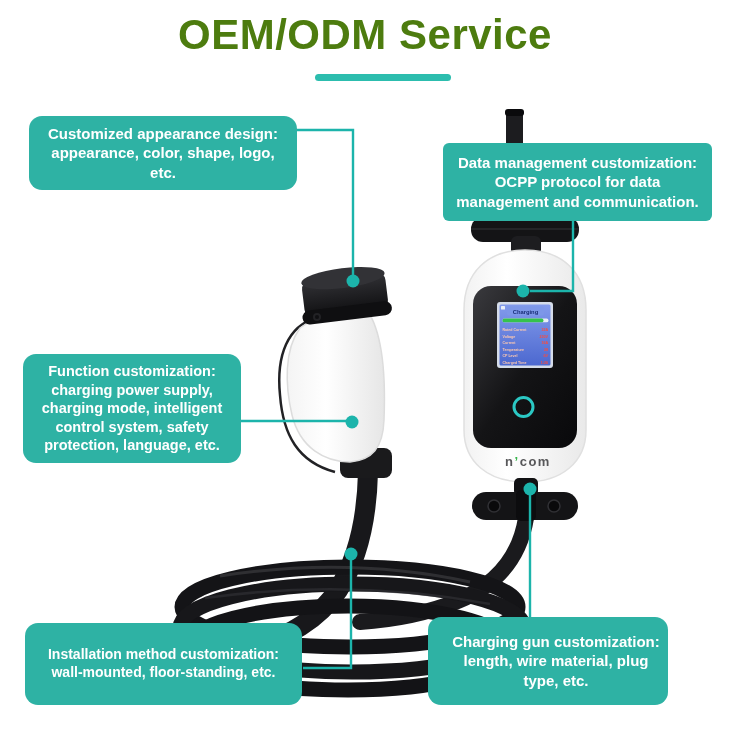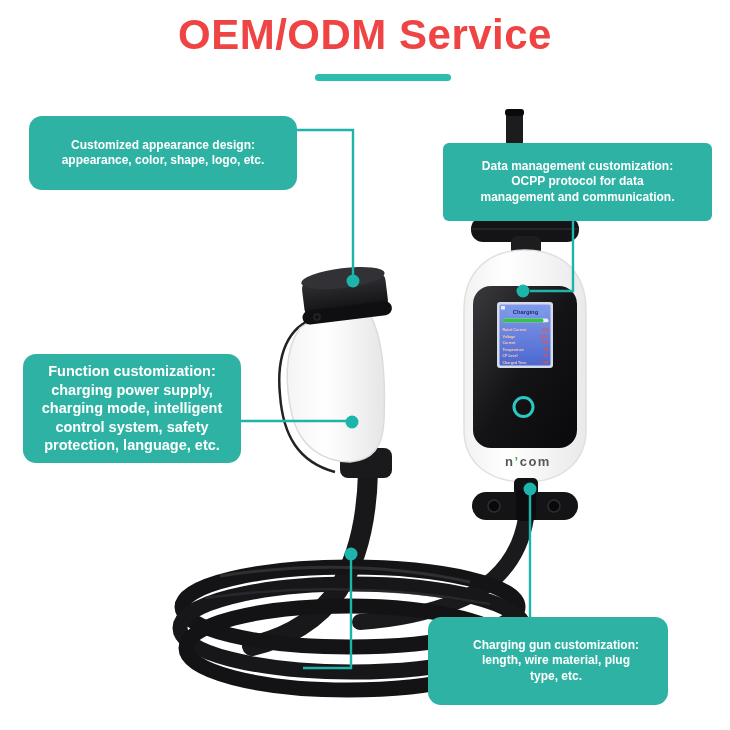--- a/index.html
+++ b/index.html
@@ -1,25 +1,25 @@
 <!DOCTYPE html>
 <html><head>
 <meta charset="utf-8">
 <style>
   html,body{margin:0;padding:0;background:#fff;}
   .canvas{position:relative;width:730px;height:730px;background:#ffffff;overflow:hidden;
           font-family:"Liberation Sans",sans-serif;}
   .art{position:absolute;left:0;top:0;z-index:1;}
   .page-title{position:absolute;left:0;right:0;top:11px;margin:0;text-align:center;
-              font-size:42px;font-weight:bold;color:#ef4444;letter-spacing:.5px;z-index:3;}
+              font-size:42px;font-weight:bold;color:#4d7c0f;letter-spacing:.5px;z-index:3;}
   .title-underline{position:absolute;left:315px;top:74px;width:136px;height:7px;
                    border-radius:4px;background:#2cbdae;z-index:3;}
   .callout{position:absolute;z-index:2;background:#2eb2a4;color:#ffffff;font-weight:bold;
            border-radius:13px;display:flex;align-items:center;justify-content:center;
-           text-align:center;white-space:pre-line;line-height:1.27;font-size:12px;
+           text-align:center;white-space:pre-line;line-height:1.27;font-size:15px;
            padding:4px 8px;box-sizing:border-box;}
   .co-appearance{left:29px;top:116px;width:268px;height:74px;}
   .co-data{left:443px;top:143px;width:269px;height:78px;border-radius:6px;}
   .co-function{left:23px;top:354px;width:218px;height:109px;font-size:14.5px;}
   .co-install{left:25px;top:623px;width:277px;height:82px;font-size:14px;}
   .co-gun{left:428px;top:617px;width:240px;height:88px;padding-left:24px;}
 </style>
 </head>
 <body>
 
@@ -146,19 +146,23 @@
 OCPP protocol for data
 management and communication.</span>
   </div>
   <div class="callout co-function">
     <span>Function customization:
 charging power supply,
 charging mode, intelligent
 control system, safety
 protection, language, etc.</span>
   </div>
+  <div class="callout co-install">
+    <span>Installation method customization:
+wall-mounted, floor-standing, etc.</span>
+  </div>
   <div class="callout co-gun">
     <span>Charging gun customization:
 length, wire material, plug
 type, etc.</span>
   </div>
 
 </div>
 
 </body></html>

